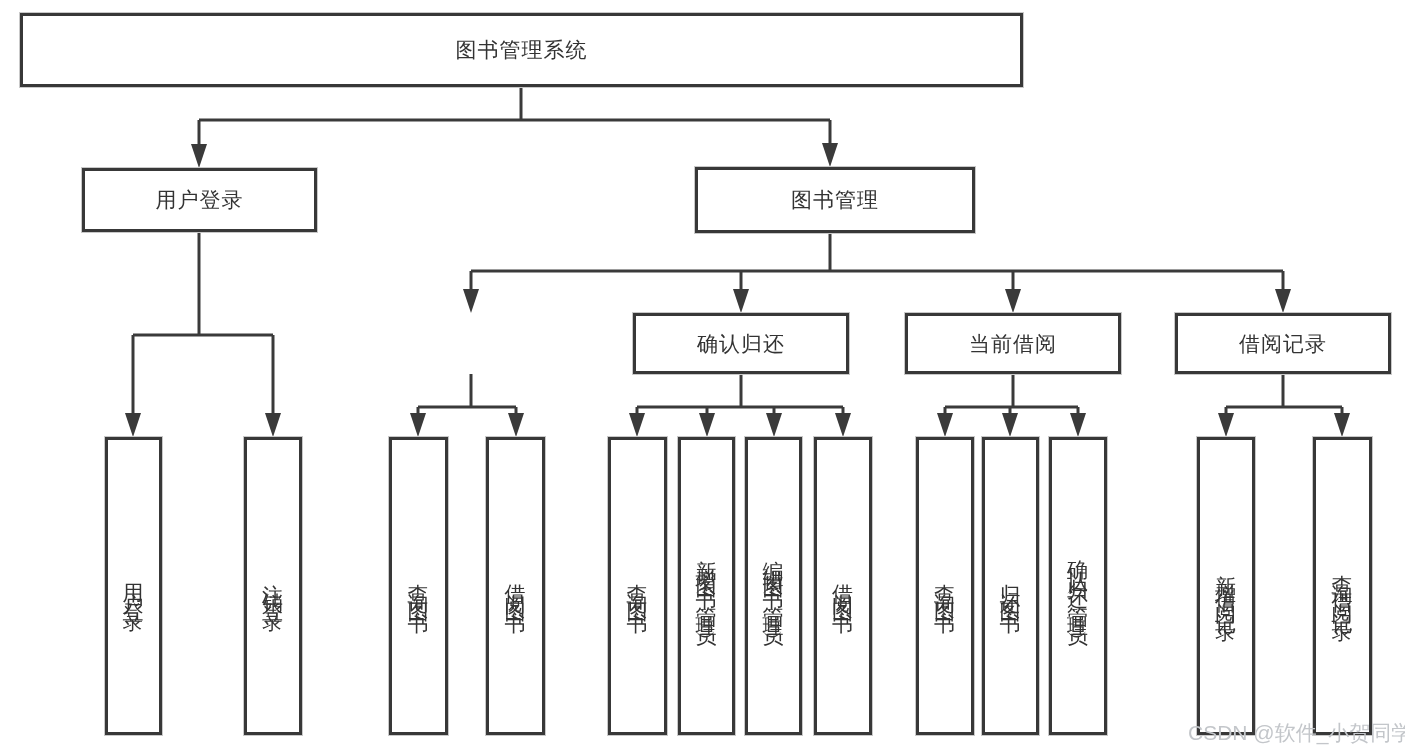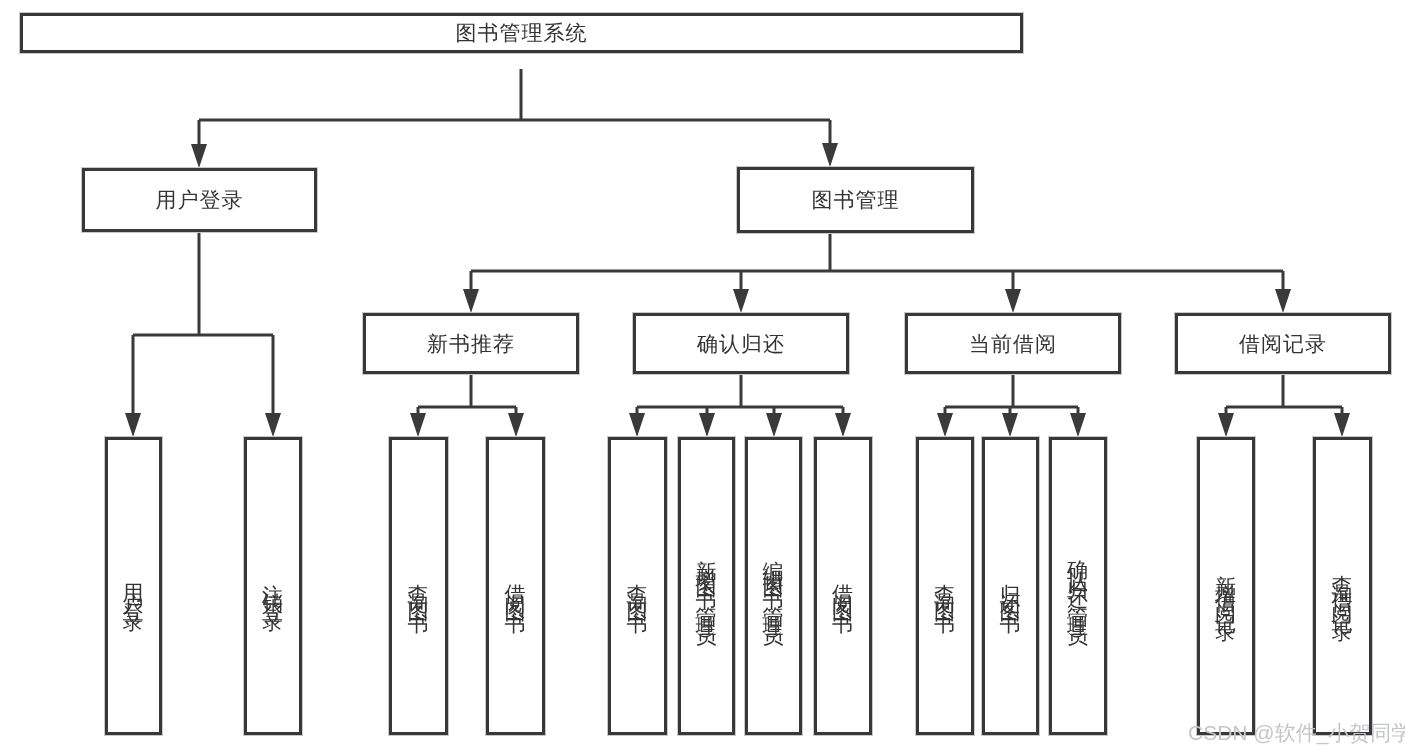--- a/index.html
+++ b/index.html
@@ -124,34 +124,31 @@
     <g>
       <line x1="1283" y1="374" x2="1283" y2="407"></line>
       <line x1="1226" y1="407" x2="1342" y2="407"></line>
       <line x1="1226" y1="407" x2="1226" y2="415"></line>
       <polygon points="1218,413 1234,413 1226,437"></polygon>
       <line x1="1342" y1="407" x2="1342" y2="415"></line>
       <polygon points="1334,413 1350,413 1342,437"></polygon>
     </g>
   </svg>
 
-  <div class="box" style="left:20px; top:13px; width:1003px; height:40px;">
+  <div class="box" style="left:20px; top:13px; width:1003px; height:74px;">
     <span class="h-label">图书管理系统</span>
   </div>
 
   <div class="box" style="left:82px; top:168px; width:235px; height:64px;">
     <span class="h-label">用户登录</span>
   </div>
-  <div class="box" style="left:737px; top:167px; width:237px; height:66px;">
+  <div class="box" style="left:695px; top:167px; width:280px; height:66px;">
     <span class="h-label">图书管理</span>
   </div>
 
-  <div class="box" style="left:363px; top:313px; width:216px; height:61px;">
-    <span class="h-label">新书推荐</span>
-  </div>
   <div class="box" style="left:633px; top:313px; width:216px; height:61px;">
     <span class="h-label">确认归还</span>
   </div>
   <div class="box" style="left:905px; top:313px; width:216px; height:61px;">
     <span class="h-label">当前借阅</span>
   </div>
   <div class="box" style="left:1175px; top:313px; width:216px; height:61px;">
     <span class="h-label">借阅记录</span>
   </div>
 

